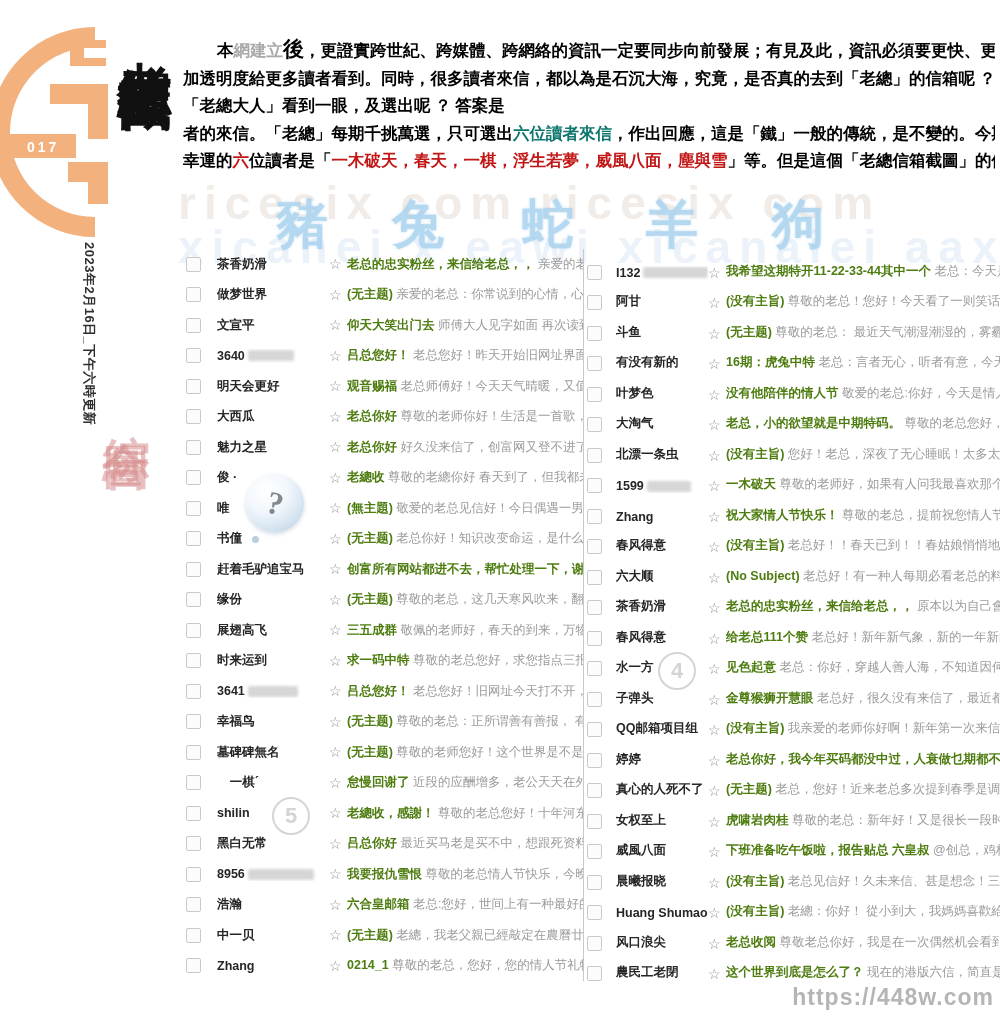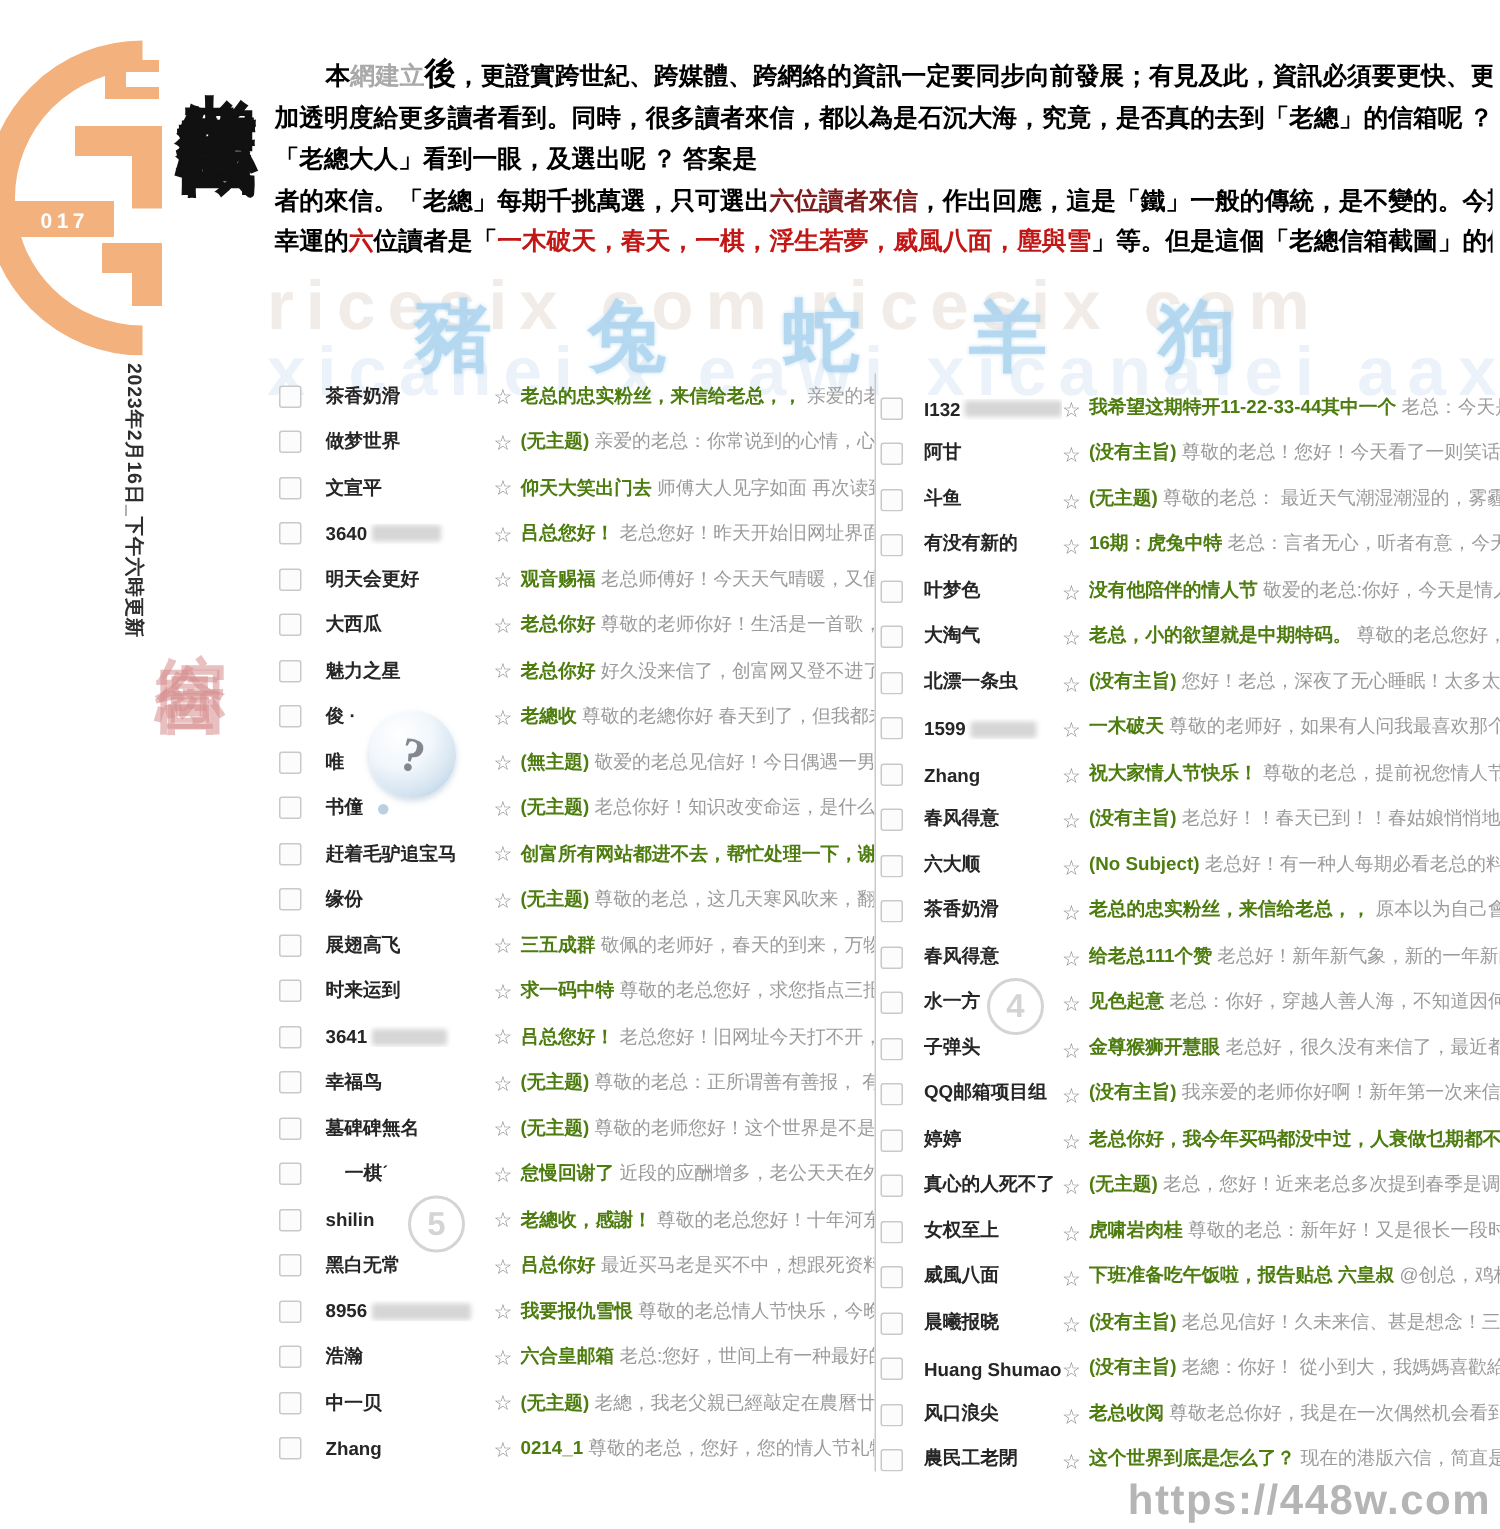--- a/index.html
+++ b/index.html
@@ -28,21 +28,21 @@
   
   .hdr{
     position:absolute;left:183px;top:24px;width:812px;
     font-family:"Liberation Serif","DejaVu Serif",serif;
     font-size:16.5px;line-height:27.5px;color:#000;font-weight:600;
   }
   .hdr .ln{white-space:nowrap;overflow:hidden;}
   .hdr .indent{padding-left:34px;margin-top:12px;}
   .hdr .faded{color:#a9a9a9;}
   .hdr .big{font-size:21px;font-weight:800;}
-  .hdr .magenta{color:#7f1d1d;}
+  .hdr .magenta{color:#0f766e;}
   .hdr .red{color:#c21717;}
   .hdr .split{display:flex;white-space:nowrap;}
   
   .wm-domain{
     position:absolute;left:178px;width:820px;white-space:nowrap;overflow:hidden;
     font-size:46px;font-weight:700;letter-spacing:8px;pointer-events:none;
   }
   .wm-d1{top:176px;color:rgba(224,213,201,.45);}
   .wm-d2{top:220px;color:rgba(190,212,235,.30);}
   .zodiac{position:absolute;top:190px;font-size:52px;font-weight:700;
@@ -58,21 +58,21 @@
     font-size:32px;color:#83888f;transform:rotate(14deg);}
   .qdot{position:absolute;left:252px;top:536px;width:7px;height:7px;border-radius:50%;
     background:#b9cfe2;}
   .circled{
     position:absolute;width:34px;height:34px;border:2.5px solid #cdcdcd;border-radius:50%;
     color:#cdcdcd;font-size:22px;font-weight:700;display:flex;align-items:center;
     justify-content:center;background:transparent;opacity:.85;
   }
   .c5{left:272px;top:797px;} .c4{left:658px;top:652px;}
   .wm-bottom{
-    position:absolute;right:6px;top:984px;font-size:28px;font-weight:800;
+    position:absolute;right:6px;top:984px;font-size:23px;font-weight:800;
     color:#b5b5b5;letter-spacing:1px;
   }
   
   .list{position:absolute;left:180px;top:249px;width:820px;display:flex;}
   .col{display:flex;flex-direction:column;}
   .col-left{width:403px;}
   .col-right{width:416px;border-left:1px solid #c9c9c9;}
   .mrow{height:30.5px;display:flex;align-items:center;overflow:hidden;}
   .col-left .mrow{padding-left:6px;}
   .col-right .mrow{padding-left:3px;align-items:flex-end;}

